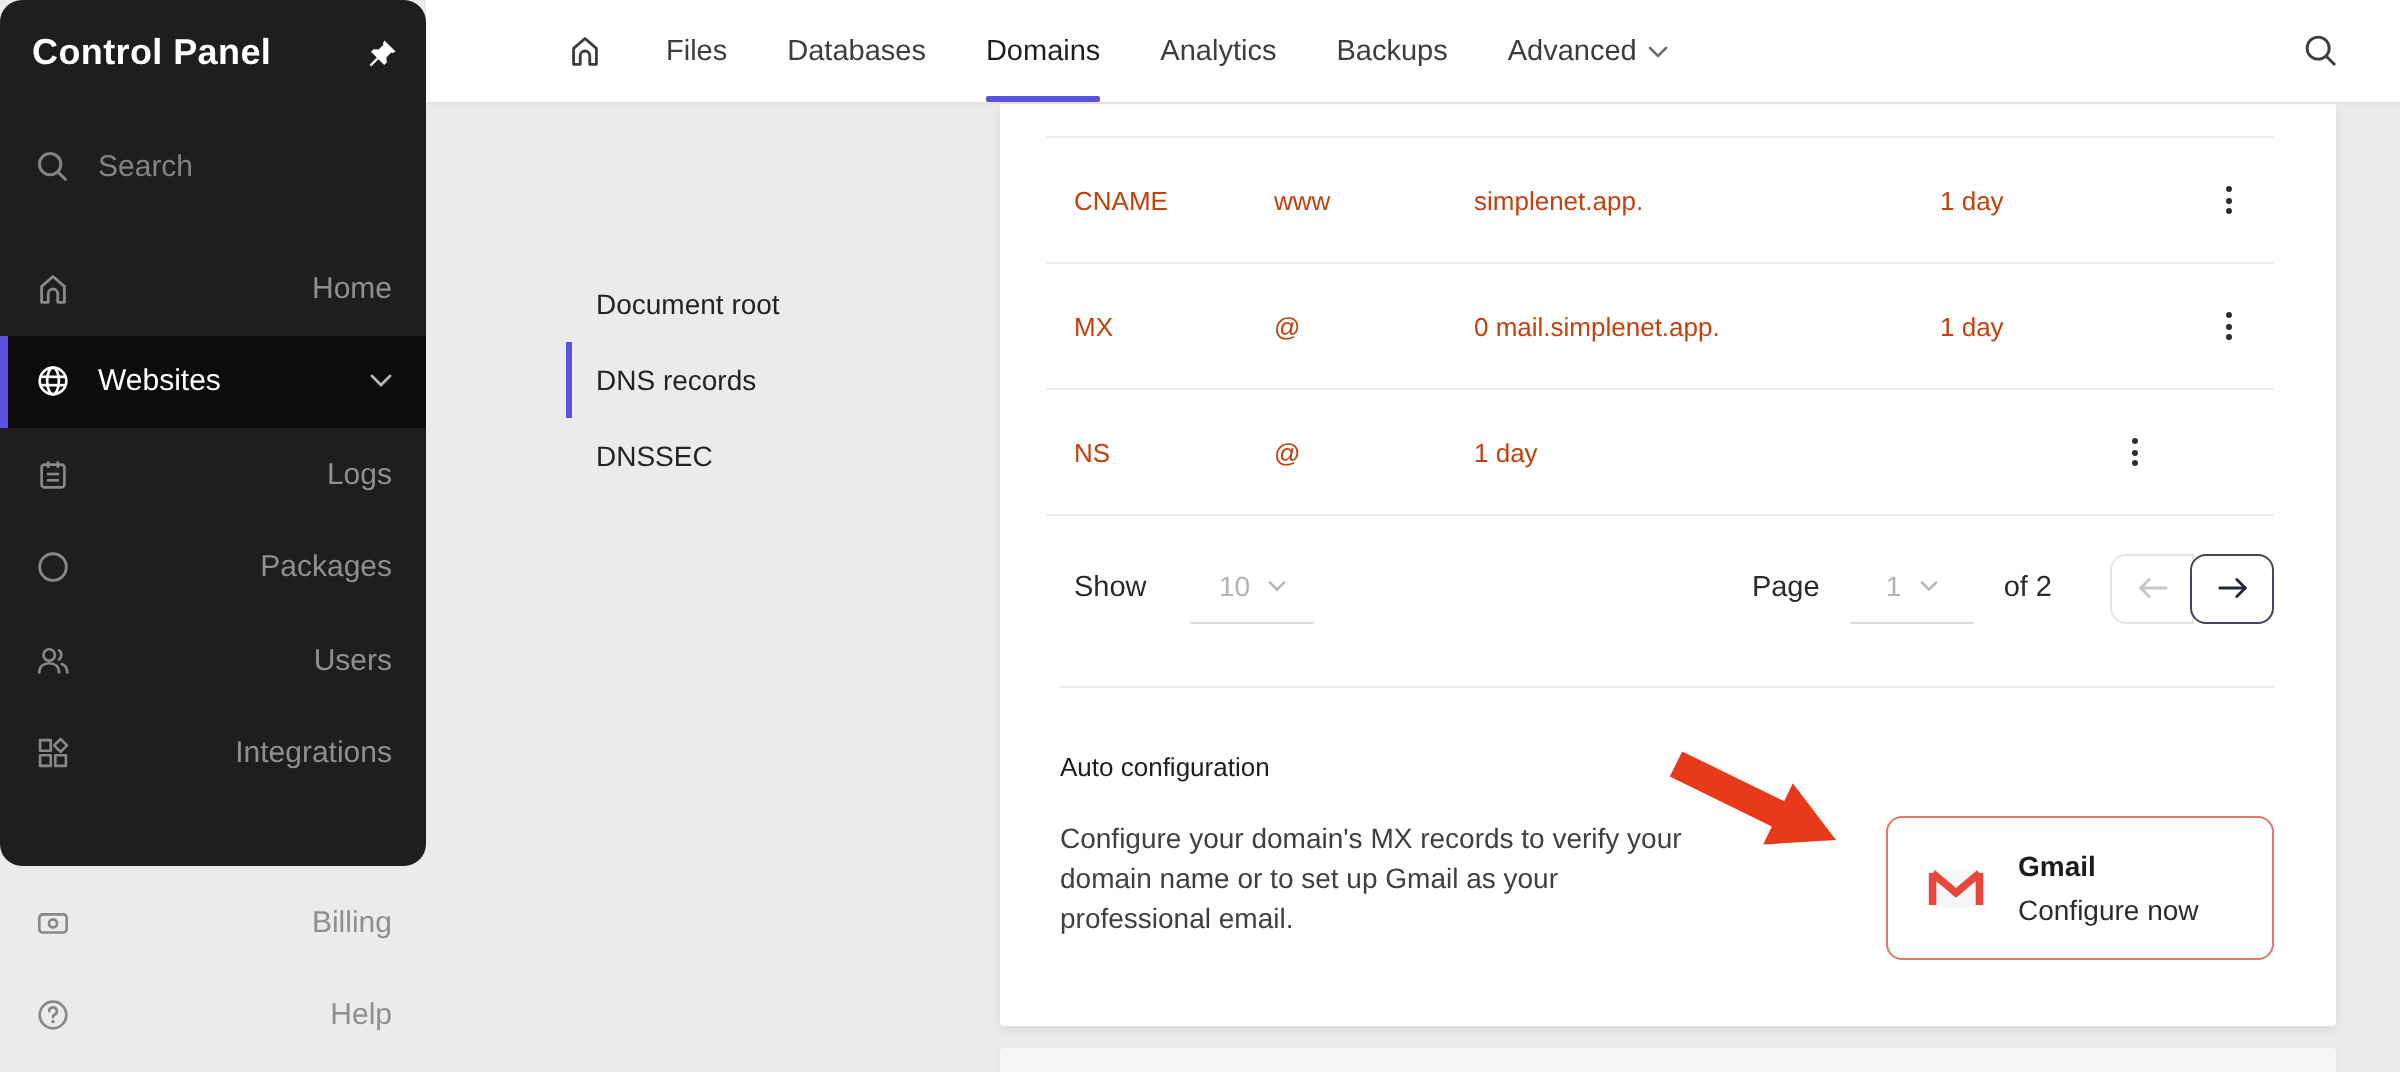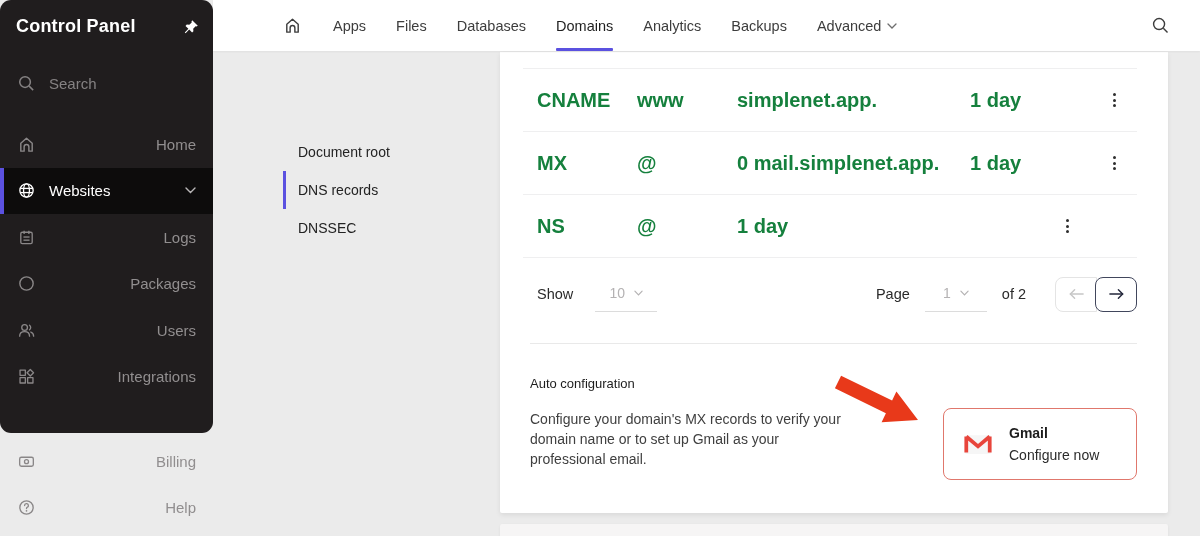--- a/index.html
+++ b/index.html
@@ -90,21 +90,21 @@
   
   .card{
     position:absolute;left:287px;top:1px;width:668px;height:461px;
     background:#ffffff;border-radius:0 0 2px 2px;
     box-shadow:0 2px 5px rgba(0,0,0,.08);
   }
   .dns-table{margin:16px 31px 0 23px;border-top:1px solid #efeff0;}
   .dns-row{
     display:grid;grid-template-columns:100px 100px 233px 120px 1fr;
     align-items:center;height:63px;border-bottom:1px solid #efeff0;
-    padding-left:14px;font-size:20px;color:#15803d;font-weight:bold;
+    padding-left:14px;font-size:13px;color:#c2410c;
   }
   .kebab-cell{display:flex;justify-content:flex-end;padding-right:15px;}
   .kebab{display:flex;flex-direction:column;gap:2.5px;padding:6px;cursor:pointer;}
   .kebab i{width:3px;height:3px;border-radius:50%;background:#2e2e2e;}
 
   
   .pagination{
     position:absolute;left:0;right:0;top:222px;height:40px;
     display:flex;align-items:center;padding:0 31px 0 37px;
     font-size:14.5px;color:#2a2a2a;
@@ -272,23 +272,20 @@
     </div>
   </div>
 </div>
 
 <div class="topnav">
   <span class="topnav-home">
     <svg width="19" height="19" viewBox="0 0 20 20" fill="none" stroke="currentColor" stroke-width="1.5" stroke-linejoin="round">
       <path d="M4 17 V8.6 L10 3.4 L16 8.6 V17 H12.5 V12.5 a2.5 2.5 0 0 0 -5 0 V17 Z"></path>
     </svg>
   </span>
-  <div class="topnav-item">
-      <span>Apps</span>
-    </div>
   <div class="topnav-item">
       <span>Files</span>
     </div>
   <div class="topnav-item">
       <span>Databases</span>
     </div>
   <div class="topnav-item active">
       <span>Domains</span>
     </div>
   <div class="topnav-item">

